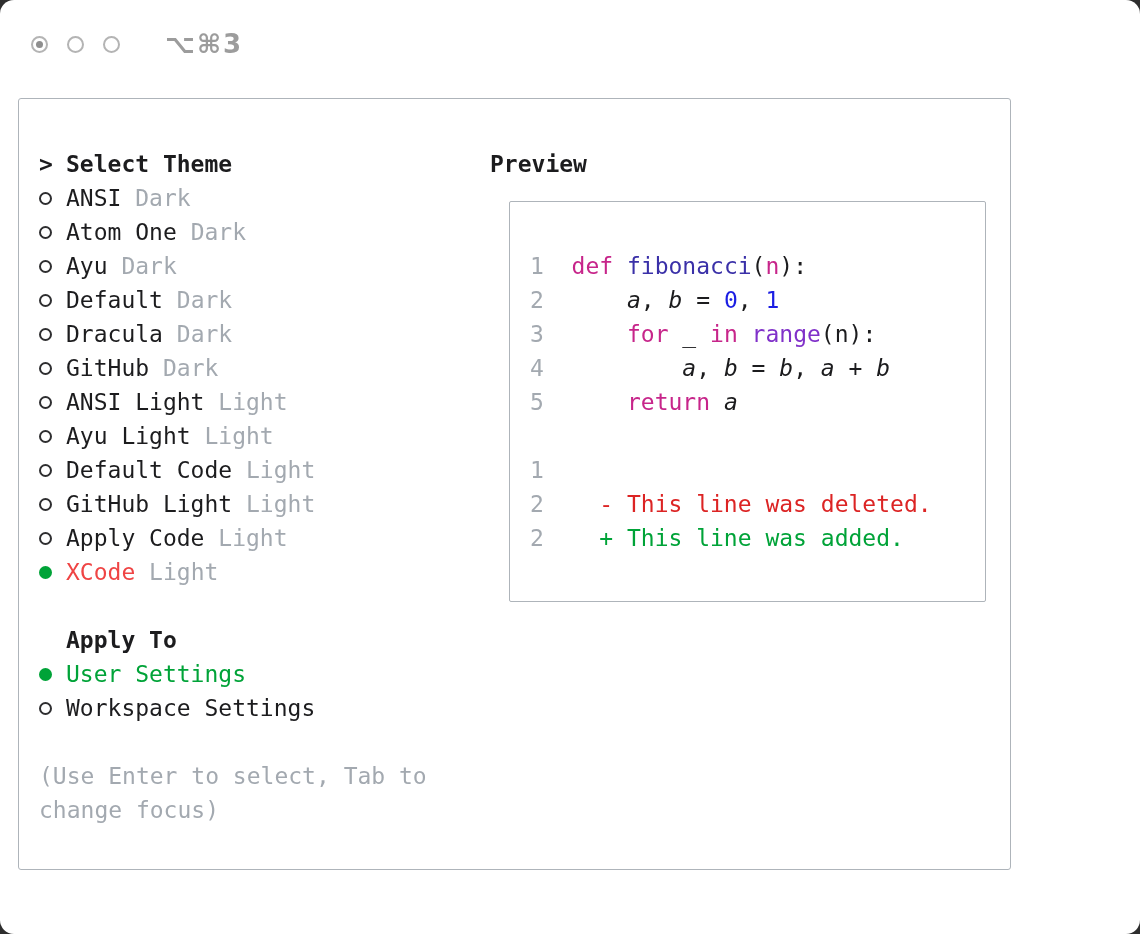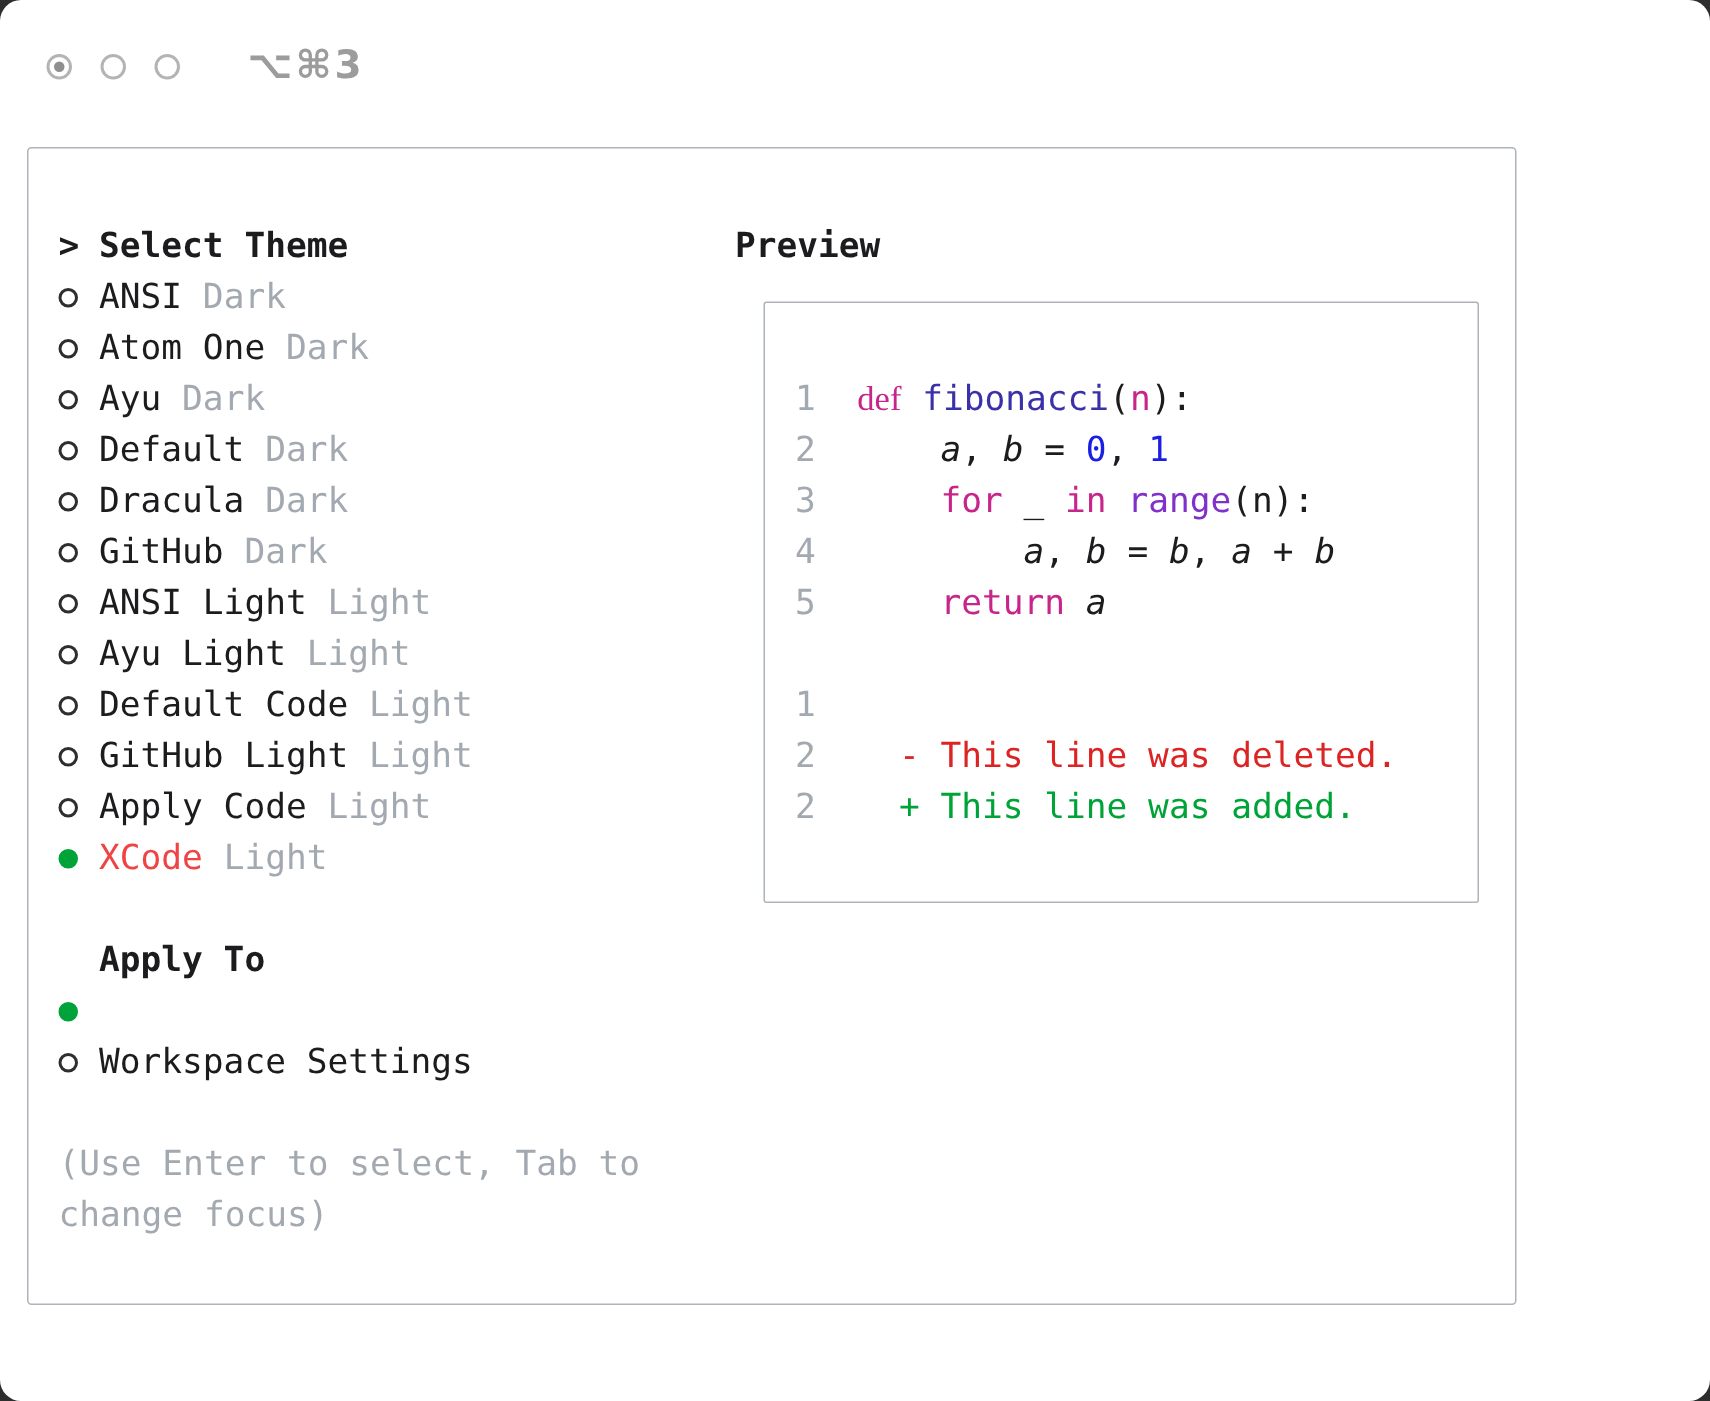--- a/index.html
+++ b/index.html
@@ -101,34 +101,34 @@
         </div>
 
       <div class="spacer"></div>
 
       <div class="row">
         <span class="slot"></span>
         <span class="bold">Apply To</span>
       </div>
 
       <div id="apply-list">
-          <div class="row"><span class="slot"><span class="radio" style="background: rgb(0, 163, 56); border-color: rgb(0, 163, 56);"></span></span></div>
+          <div class="row"><span class="slot"><span class="radio" style="background: rgb(0, 163, 56); border-color: rgb(0, 163, 56);"></span></span><span style="color: rgb(0, 163, 56);">User Settings</span></div>
           <div class="row"><span class="slot"><span class="radio"></span></span><span>Workspace Settings</span></div>
         </div>
 
       <div class="spacer"></div>
 
       <div class="hint" style="color: rgb(163, 169, 176);">(Use Enter to select, Tab to change focus)</div>
     </div>
 
     <div class="preview-title">Preview</div>
 
     <div class="preview-box">
       <div id="code">
-          <div class="cline"><span style="color: rgb(163, 169, 176);">1  </span><span style="color: rgb(199, 37, 138); font-family: Liberation Serif, serif;">def</span><span style="color: rgb(28, 28, 30);"> </span><span style="color: rgb(58, 48, 168);">fibonacci</span><span style="color: rgb(28, 28, 30);">(</span><span style="color: rgb(199, 37, 138);">n</span><span style="color: rgb(28, 28, 30);">):</span></div>
+          <div class="cline"><span style="color: rgb(163, 169, 176);">1  </span><span style="color: rgb(199, 37, 138);">def</span><span style="color: rgb(28, 28, 30);"> </span><span style="color: rgb(58, 48, 168);">fibonacci</span><span style="color: rgb(28, 28, 30);">(</span><span style="color: rgb(199, 37, 138);">n</span><span style="color: rgb(28, 28, 30);">):</span></div>
           <div class="cline"><span style="color: rgb(163, 169, 176);">2  </span><span style="color: rgb(28, 28, 30);">    </span><span class="ital" style="color: rgb(28, 28, 30);">a</span><span style="color: rgb(28, 28, 30);">, </span><span class="ital" style="color: rgb(28, 28, 30);">b</span><span style="color: rgb(28, 28, 30);"> = </span><span style="color: rgb(27, 30, 227);">0</span><span style="color: rgb(28, 28, 30);">, </span><span style="color: rgb(27, 30, 227);">1</span></div>
           <div class="cline"><span style="color: rgb(163, 169, 176);">3  </span><span style="color: rgb(28, 28, 30);">    </span><span style="color: rgb(199, 37, 138);">for</span><span style="color: rgb(28, 28, 30);"> _ </span><span style="color: rgb(199, 37, 138);">in</span><span style="color: rgb(28, 28, 30);"> </span><span style="color: rgb(128, 49, 201);">range</span><span style="color: rgb(28, 28, 30);">(n):</span></div>
           <div class="cline"><span style="color: rgb(163, 169, 176);">4  </span><span style="color: rgb(28, 28, 30);">        </span><span class="ital" style="color: rgb(28, 28, 30);">a</span><span style="color: rgb(28, 28, 30);">, </span><span class="ital" style="color: rgb(28, 28, 30);">b</span><span style="color: rgb(28, 28, 30);"> = </span><span class="ital" style="color: rgb(28, 28, 30);">b</span><span style="color: rgb(28, 28, 30);">, </span><span class="ital" style="color: rgb(28, 28, 30);">a</span><span style="color: rgb(28, 28, 30);"> + </span><span class="ital" style="color: rgb(28, 28, 30);">b</span></div>
           <div class="cline"><span style="color: rgb(163, 169, 176);">5  </span><span style="color: rgb(28, 28, 30);">    </span><span style="color: rgb(199, 37, 138);">return</span><span style="color: rgb(28, 28, 30);"> </span><span class="ital" style="color: rgb(28, 28, 30);">a</span></div>
           <div class="cline"></div>
           <div class="cline"><span style="color: rgb(163, 169, 176);">1    </span></div>
           <div class="cline"><span style="color: rgb(163, 169, 176);">2    </span><span style="color: rgb(220, 36, 36);">- This line was deleted.</span></div>
           <div class="cline"><span style="color: rgb(163, 169, 176);">2    </span><span style="color: rgb(0, 163, 56);">+ This line was added.</span></div>
         </div>
     </div>

